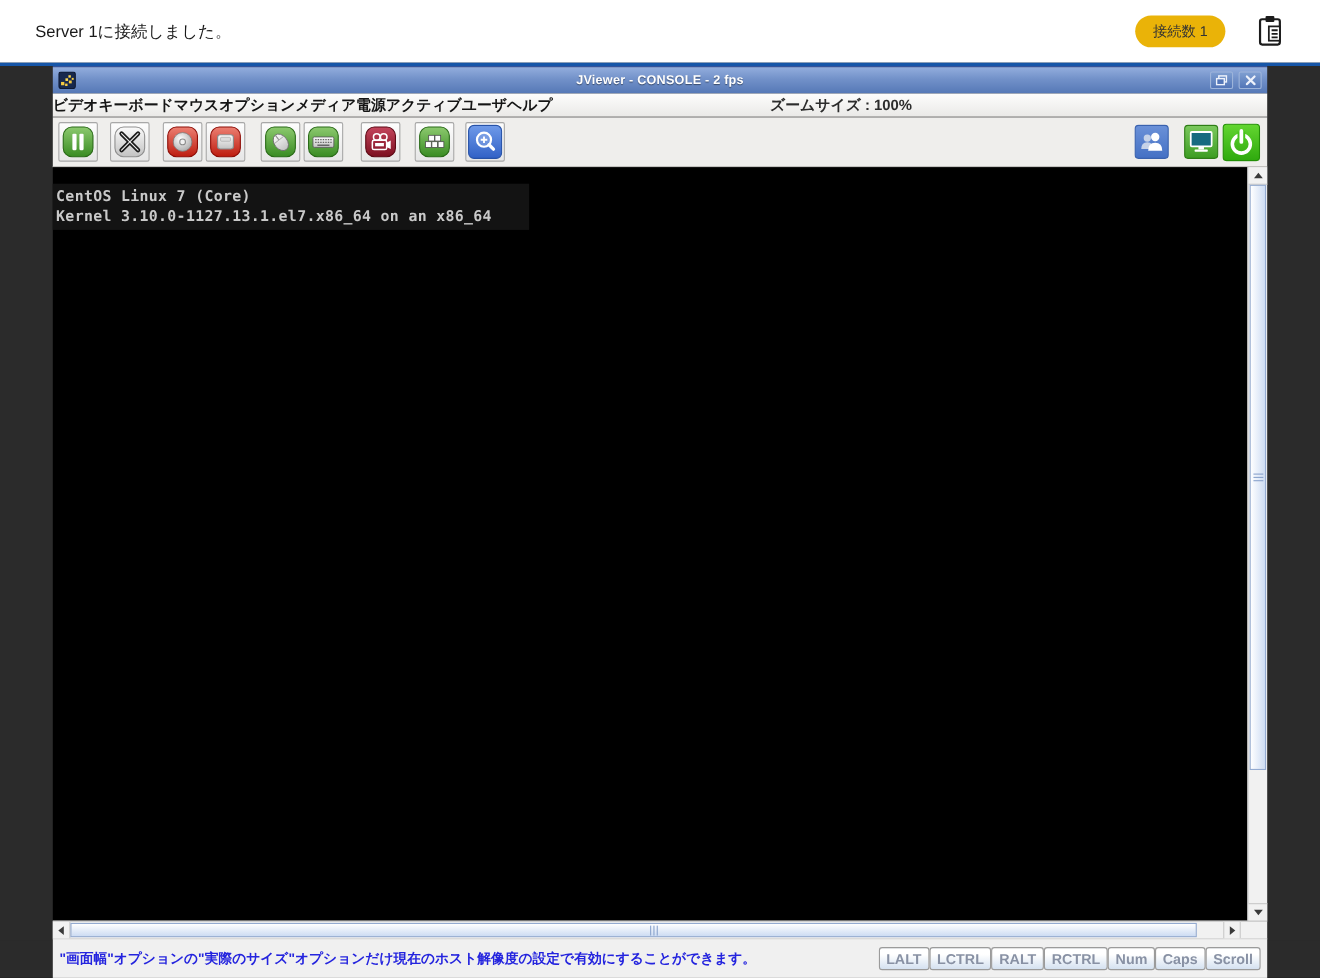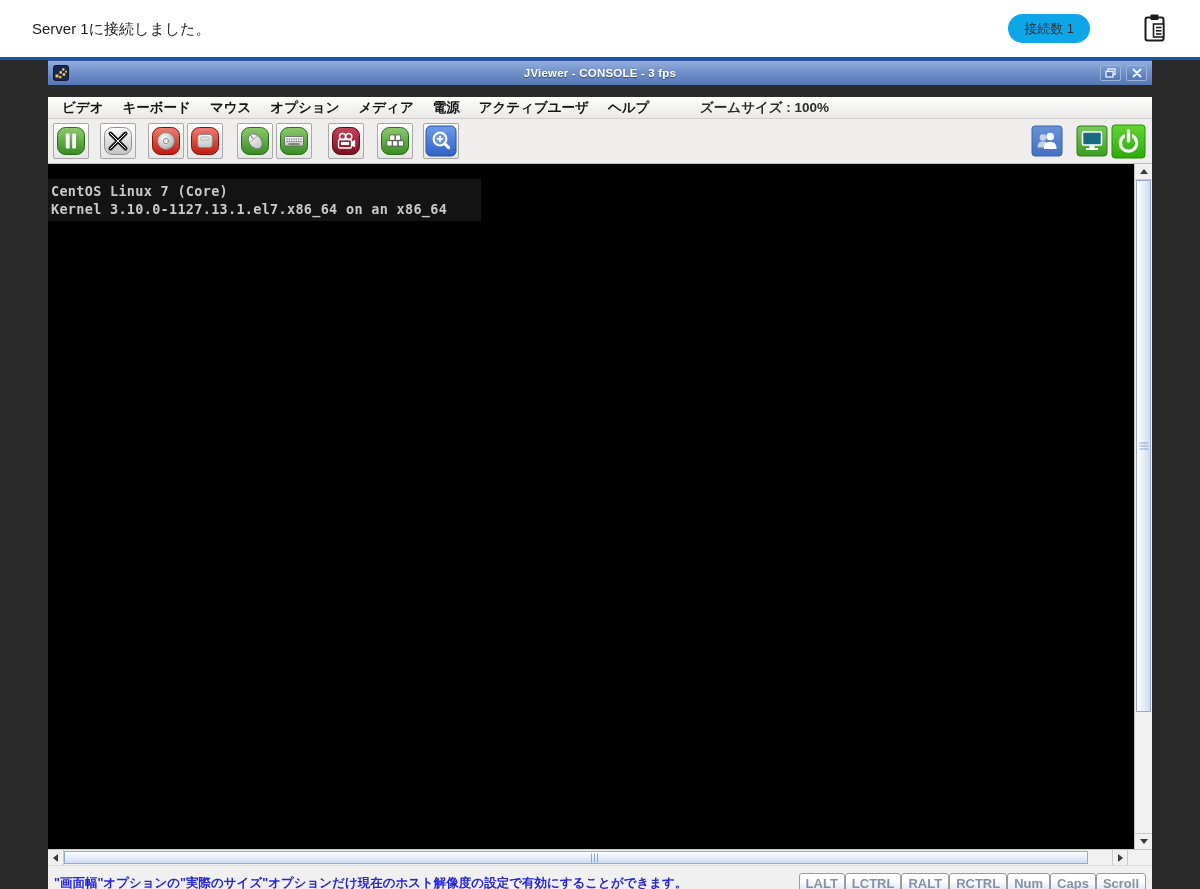--- a/index.html
+++ b/index.html
@@ -4,39 +4,39 @@
 <style>
   * { margin:0; padding:0; box-sizing:border-box; }
   html,body { width:1200px; height:889px; }
   body { font-family:"Liberation Sans", sans-serif; background:#2b2b2b; position:relative; overflow:hidden; }
 
   .screen { position:absolute; inset:0; width:1200px; height:855px; background:#2b2b2b; }
 
   
   .top-bar { position:absolute; top:0; left:0; width:1200px; height:57px; background:#ffffff; }
   .top-msg { position:absolute; left:32px; top:50%; transform:translateY(-50%); font-size:15px; color:#1a1a1a; }
-  .conn-badge { position:absolute; right:110px; top:14px; height:29px; line-height:29px; padding:0 16px;
-                background:#0ea5e9; border-radius:15px; font-size:13px; color:#333; }
+  .conn-badge { position:absolute; right:86px; top:14px; height:29px; line-height:29px; padding:0 16px;
+                background:#eab308; border-radius:15px; font-size:13px; color:#333; }
   .clipboard-btn { position:absolute; right:30px; top:13px; width:28px; height:31px; background:none; border:none; cursor:pointer; }
   .accent-line { position:absolute; top:57px; left:0; width:1200px; height:3px; background:#1656a8; }
 
   
   .jwindow { position:absolute; left:48px; top:60px; width:1104px; height:829px; display:flex; flex-direction:column; }
 
   .title-bar { height:25px; background:linear-gradient(180deg,#93aedd 0%,#7291c9 45%,#5578b6 100%);
                border-top:1px solid #33529b; position:relative; display:flex; align-items:center; flex:0 0 25px; }
   .title-icon { position:absolute; left:5px; top:4px; }
   .title-text { position:absolute; left:0; right:0; text-align:center; color:#fff; font-weight:bold;
                 font-size:11.5px; text-shadow:0 1px 1px rgba(0,0,0,.45); letter-spacing:.2px; }
   .win-btns { position:absolute; right:5px; top:4px; display:flex; gap:5px; }
   .win-btn { width:21px; height:16px; background:linear-gradient(#7e9ed0,#5376b8); border:1px solid #9db4da;
              border-radius:2px; display:flex; align-items:center; justify-content:center; cursor:pointer; }
 
   .menu-bar { height:22px; flex:0 0 22px; background:linear-gradient(#fdfdfc,#eae9e7); border-bottom:1px solid #cfcecc;
-              display:flex; align-items:center; padding-left:14px; gap:19px; position:relative;margin-top:12px; }
+              display:flex; align-items:center; padding-left:0; position:relative; }
   .menu-item { font-size:13.5px; font-weight:bold; color:#151515; cursor:default; white-space:nowrap; }
   .zoom-size { position:absolute; left:652px; font-size:13.5px; font-weight:bold; color:#2c2c2c; }
 
   .toolbar { height:45px; flex:0 0 45px; background:#efeeec; border-bottom:1px solid #bdbcba;
              display:flex; align-items:center; padding-left:5px; }
   .tb { width:36px; height:36px; border:1px solid #a8a8a8; border-radius:2px;
         background:linear-gradient(#fdfdfd,#e6e6e6); display:flex; align-items:center; justify-content:center; cursor:pointer; }
   .ml11{margin-left:11px} .ml12{margin-left:12px} .ml3{margin-left:3px} .ml14{margin-left:14px}
   .ml16{margin-left:16px} .ml13{margin-left:13px} .ml10{margin-left:10px}
   .tb-right { margin-left:auto; margin-right:6px; display:flex; align-items:center; }
@@ -148,21 +148,21 @@
         <svg width="16" height="16" viewBox="0 0 16 16">
           <rect x="0.5" y="0.5" width="15" height="15" rx="2" fill="#17284d" stroke="#0d1830"></rect>
           <rect x="2.5" y="9.5" width="3" height="3" fill="#f5cb43"></rect>
           <rect x="6.2" y="11" width="2.2" height="2.2" fill="#f5cb43"></rect>
           <rect x="6.5" y="6.2" width="2.4" height="2.4" fill="#ffd94e"></rect>
           <rect x="9.6" y="8.2" width="2.6" height="2.6" fill="#f5cb43"></rect>
           <rect x="9.2" y="3.4" width="2.2" height="2.2" fill="#ffd94e"></rect>
           <rect x="12.2" y="5.8" width="1.8" height="1.8" fill="#f5cb43"></rect>
         </svg>
       </span>
-      <span class="title-text">JViewer - CONSOLE - 3 fps</span>
+      <span class="title-text">JViewer - CONSOLE - 2 fps</span>
       <span class="win-btns">
         <span class="win-btn">
           <svg width="11" height="10" viewBox="0 0 11 10">
             <rect x="3" y="1" width="7" height="5.5" fill="none" stroke="#eef2fb" stroke-width="1.3"></rect>
             <rect x="1" y="3.5" width="7" height="5.5" fill="#5376b8" stroke="#eef2fb" stroke-width="1.3"></rect>
           </svg>
         </span>
         <span class="win-btn">
           <svg width="10" height="10" viewBox="0 0 10 10">
             <path d="M1.5 1.5 L8.5 8.5 M8.5 1.5 L1.5 8.5" stroke="#eef2fb" stroke-width="2" stroke-linecap="round"></path>

